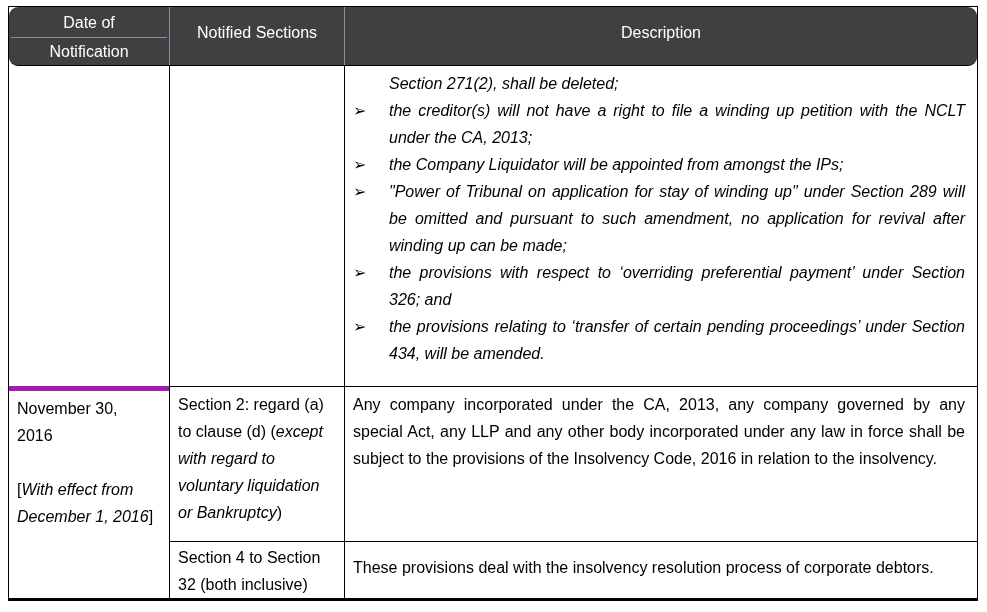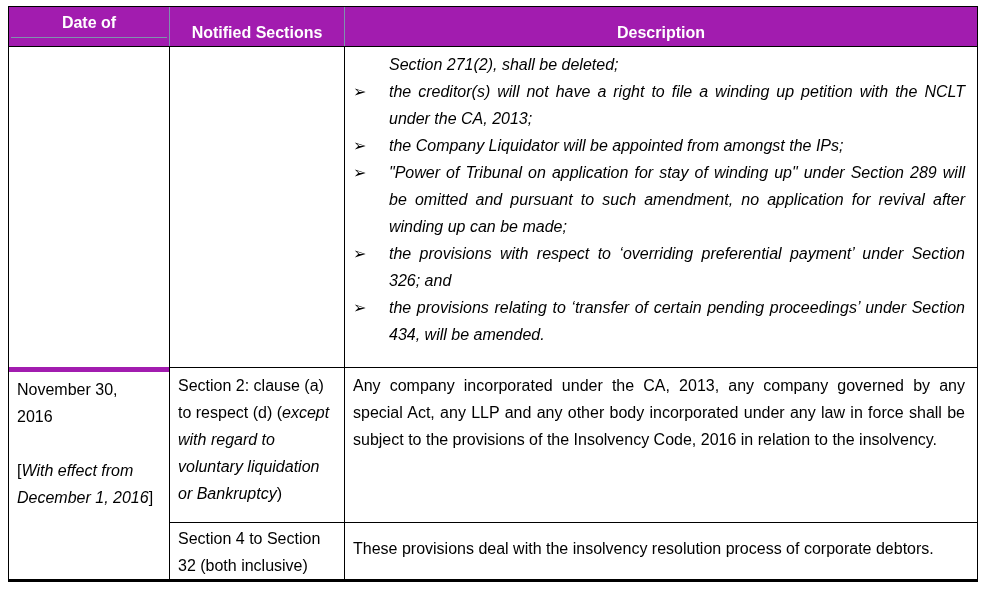--- a/index.html
+++ b/index.html
@@ -19,24 +19,25 @@
     margin: 6px 0 0 8px;
     border: 1px solid #000;
     border-bottom: 3px solid #000;
     font-size: 16px;
     line-height: 27px;
   }
   
   .hdr {
     display: grid;
     grid-template-columns: 160px 175px 1fr;
-    background: #a21caf;
+    background: #404040;
     color: #fff;
-    font-weight: 700;
+    font-weight: 400;
     border-bottom: 1px solid #000;
+    border-radius: 9px;
   }
   .hc { text-align: center; }
   .hc1 .h-top {
     height: 31px;
     display: flex; align-items: center; justify-content: center;
     border-bottom: 1px solid #7f91ad;
     margin: 0 2px;
   }
   .hc1 .h-bot {
     height: 27px;
@@ -75,20 +76,21 @@
 </style>
 </head>
 <body>
 
 <div class="page">
   <div class="tbl">
 
     <div class="hdr">
       <div class="hc hc1">
         <div class="h-top">Date of</div>
+        <div class="h-bot">Notification</div>
       </div>
       <div class="hc hc2">Notified Sections</div>
       <div class="hc hc3">Description</div>
     </div>
 
     <div class="tbody">
 
       <div class="cell r1c1"></div>
       <div class="cell r1c2"></div>
       <div class="cell r1c3">
@@ -117,21 +119,21 @@
           <span class="btext">the provisions relating to ‘transfer of certain pending proceedings’ under Section 434, will be amended.</span>
         </div>
       </div>
 
       <div class="cell r2c1">
         <div>November 30,</div>
         <div>2016</div>
         <div class="spacer"></div>
         <div><span>[</span><span class="it">With effect from December 1, 2016</span><span>]</span></div>
       </div>
-      <div class="cell r2c2"><span>Section 2: clause (a) to respect (d) (</span><span class="it">except with regard to voluntary liquidation or Bankruptcy</span><span>)</span></div>
+      <div class="cell r2c2"><span>Section 2: regard (a) to clause (d) (</span><span class="it">except with regard to voluntary liquidation or Bankruptcy</span><span>)</span></div>
       <div class="cell r2c3 just">Any company incorporated under the CA, 2013, any company governed by any special Act, any LLP and any other body incorporated under any law in force shall be subject to the provisions of the Insolvency Code, 2016 in relation to the insolvency.</div>
 
       <div class="cell r3c2">Section 4 to Section 32 (both inclusive)</div>
       <div class="cell r3c3 just">These provisions deal with the insolvency resolution process of corporate debtors.</div>
 
     </div>
   </div>
 </div>
 
 </body></html>

